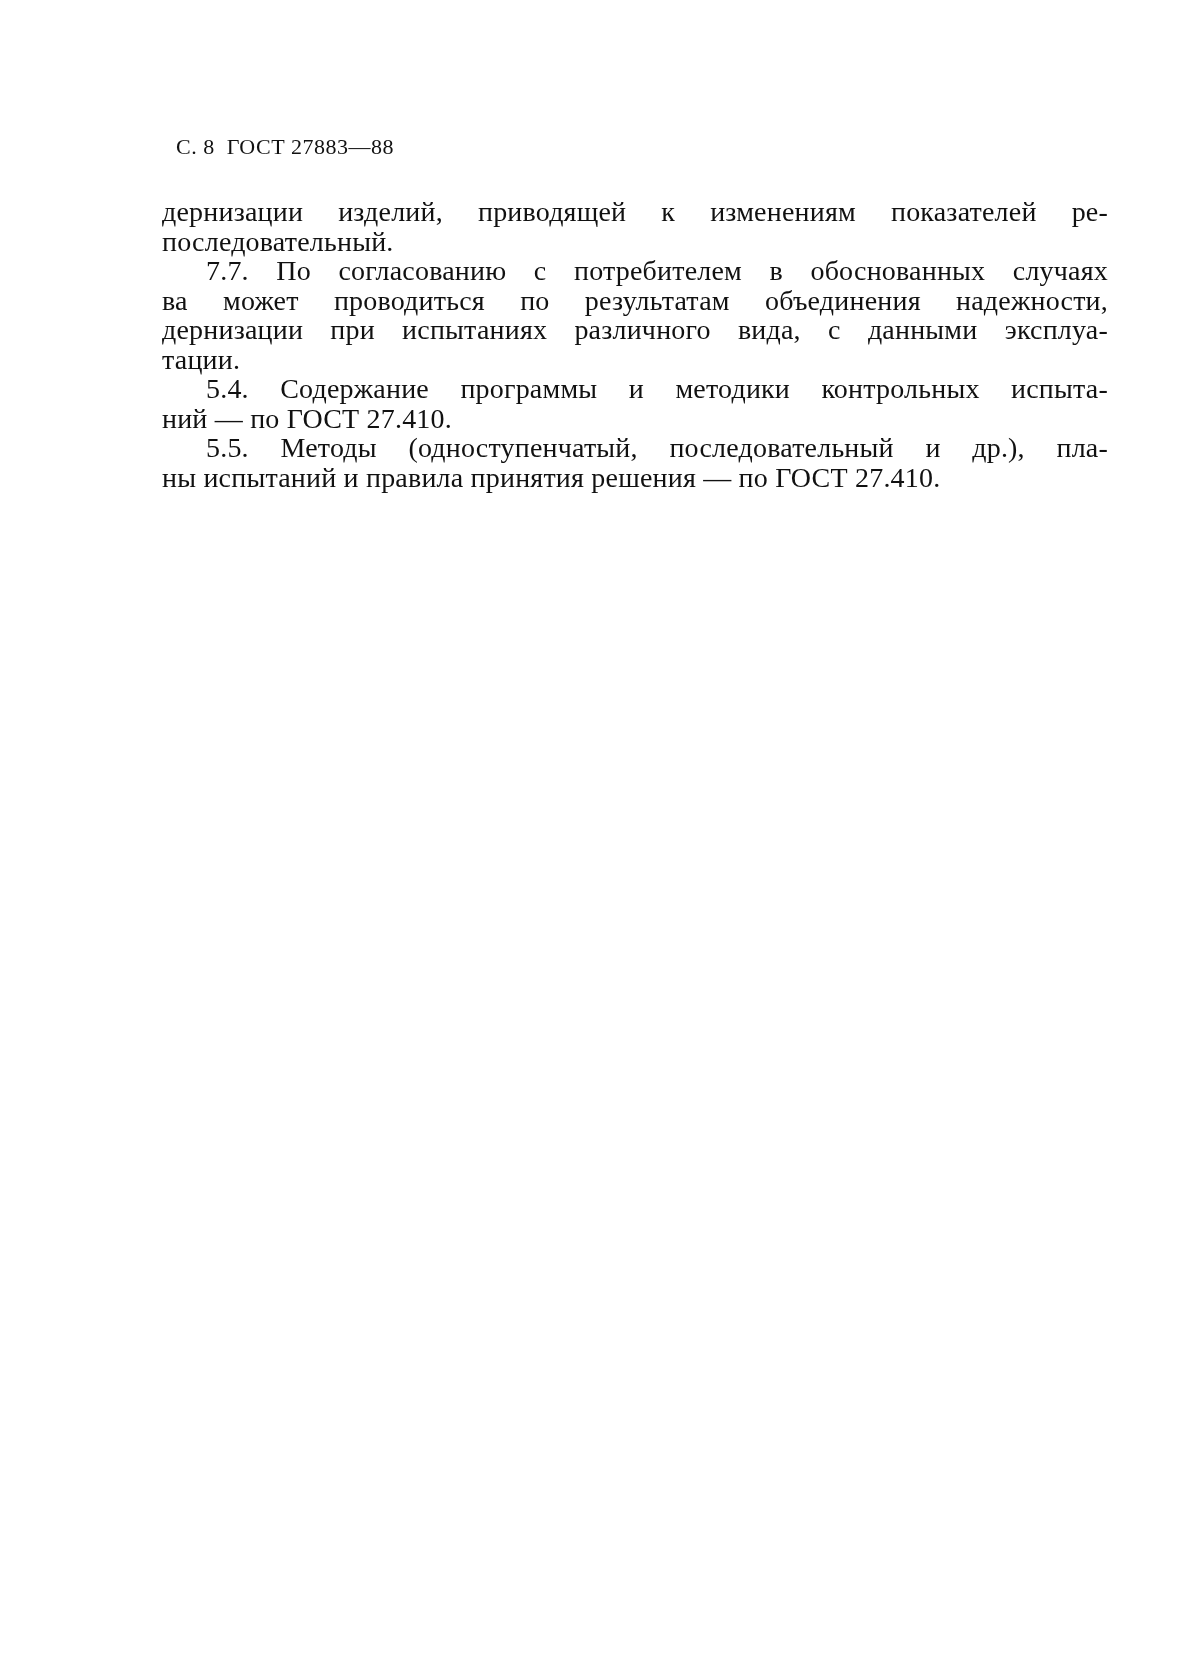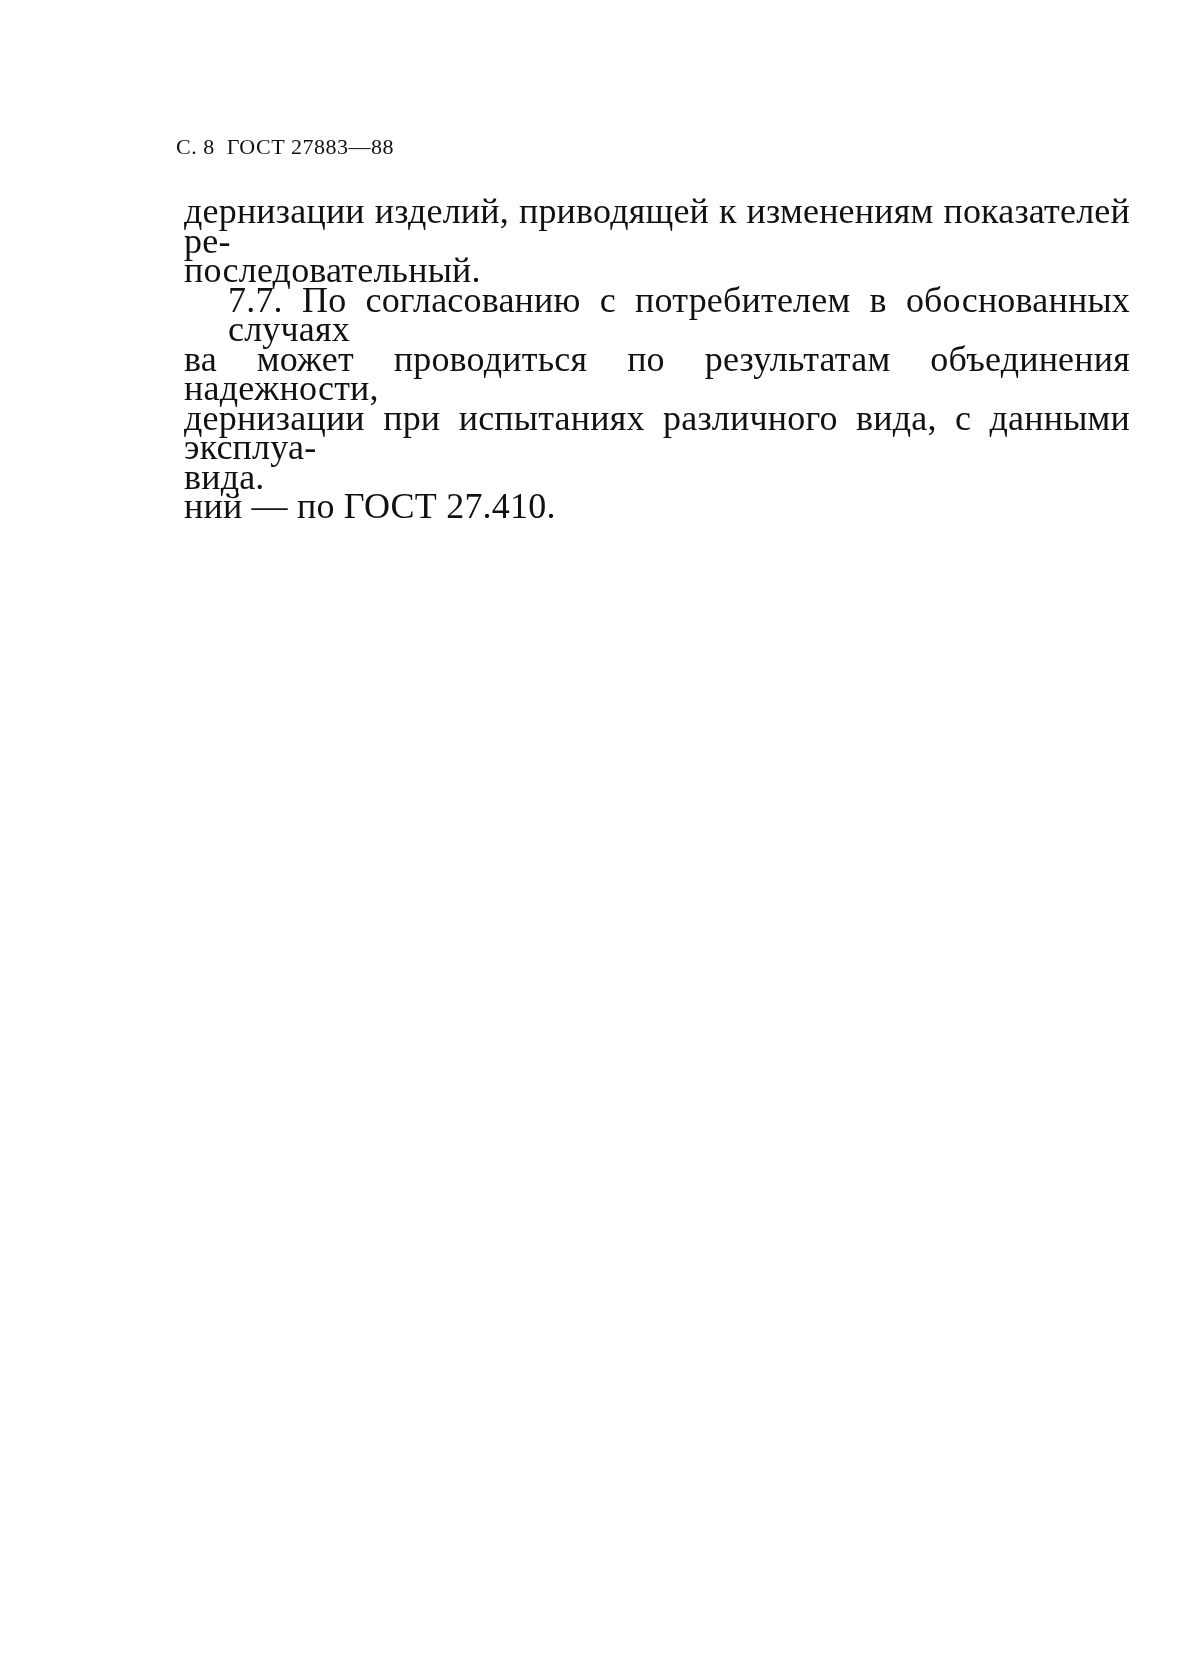--- a/index.html
+++ b/index.html
@@ -20,24 +20,24 @@
       left: 176px;
       top: 134px;
       font-family: "Liberation Serif", "DejaVu Serif", serif;
       font-weight: normal;
       font-size: 22px;
       letter-spacing: 0.5px;
       white-space: pre;
     }
     .body-text {
       position: absolute;
-      left: 184px;
+      left: 162px;
       top: 197px;
       width: 946px;
-      font-size: 36px;
+      font-size: 28px;
       line-height: 29.5px;
       letter-spacing: 0.2px;
     }
     .line {
       display: block;
       white-space: nowrap;
     }
     .line.justify {
       text-align: justify;
       text-align-last: justify;
@@ -56,21 +56,26 @@
 
   <div>
     <span class="line justify">дернизации изделий, приводящей к изменениям показателей ре-</span>
     <span class="line">последовательный.</span>
   </div>
 
   <div>
     <span class="line justify indent">7.7. По согласованию с потребителем в обоснованных случаях</span>
     <span class="line justify">ва может проводиться по результатам объединения надежности,</span>
     <span class="line justify">дернизации при испытаниях различного вида, с данными эксплуа-</span>
-    <span class="line">вида.</span>
+    <span class="line">тации.</span>
   </div>
 
   <div>
+    <span class="line justify indent">5.4. Содержание программы и методики контрольных испыта-</span>
     <span class="line">ний — по ГОСТ 27.410.</span>
   </div>
 
+  <div>
+    <span class="line justify indent">5.5. Методы (одноступенчатый, последовательный и др.), пла-</span>
+    <span class="line">ны испытаний и правила принятия решения — по ГОСТ 27.410.</span>
+  </div>
 
 </div>
 
 </body></html>

